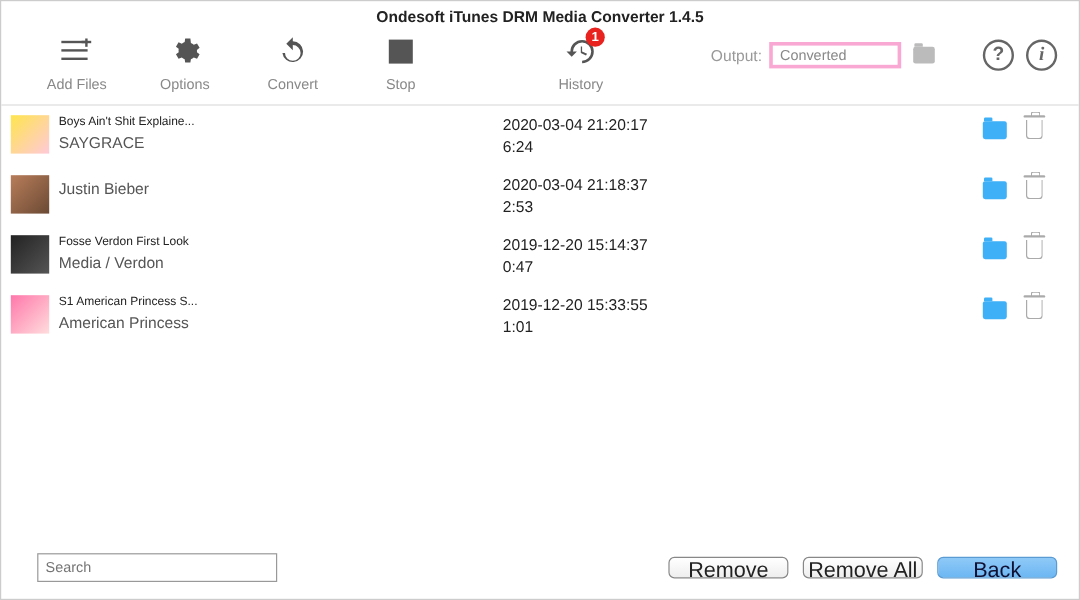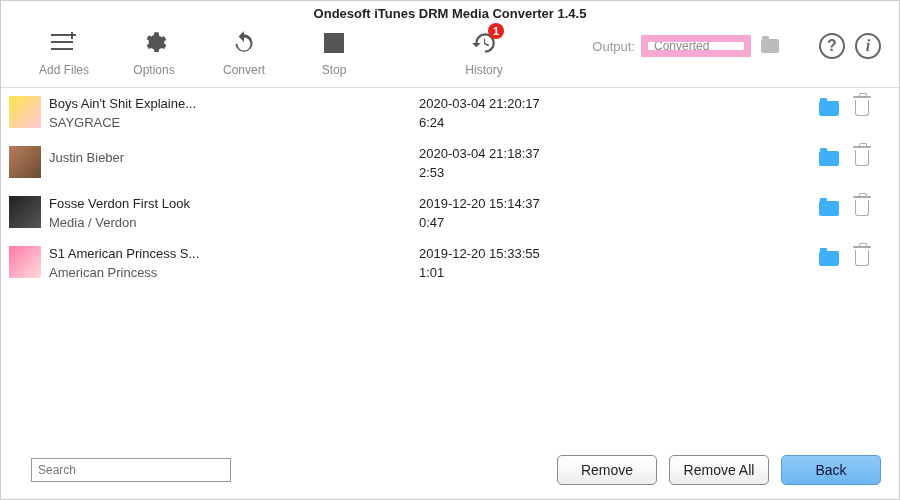--- a/index.html
+++ b/index.html
@@ -50,21 +50,21 @@
 .toolbar-spacer { flex: 1; }
 .output-group {
   display: flex;
   align-items: center;
   gap: 6px;
   margin-top: 8px;
   color: #999;
   justify-content: space-between;
 }
 .output-group input {
-  border: 7px solid #f9a8d4;
+  border: 3px solid #f9a8d4;
   height: 22px;
   width: 110px;
   padding: 0 6px;
   font-size: 12px;
   color: #888;
   background: #fff;
 }
 .folder-icon-sm {
   width: 18px; height: 14px;
   background: #bbb;
@@ -128,21 +128,21 @@
   background: linear-gradient(135deg,#7a6,#bcd);
   margin-right: 8px;
   flex-shrink: 0;
 }
 .thumb.t1 { background: linear-gradient(135deg,#ffe54d,#ffc9d8); }
 .thumb.t2 { background: linear-gradient(135deg,#b87d5a,#6b4a34); }
 .thumb.t3 { background: linear-gradient(135deg,#222,#555); }
 .thumb.t4 { background: linear-gradient(135deg,#f7a,#fdd); }
 
 .title-col { flex: 0 0 370px; }
-.title-col .t { color: #222; font-size: 13px; }
+.title-col .t { color: #222; font-size: 10px; }
 .title-col .s { color: #555; margin-top: 4px; font-size: 13px; }
 .time-col { flex: 1; }
 .time-col .t { color: #222; font-size: 13px; }
 .time-col .s { color: #222; margin-top: 4px; font-size: 13px; }
 .actions { display: flex; gap: 16px; align-items: center; margin-top: 4px; }
 
 .folder-blue {
   width: 20px; height: 15px;
   background: #3db0f7;
   border-radius: 2px;
@@ -192,25 +192,25 @@
 .search {
   border: 1px solid #999;
   height: 24px;
   width: 200px;
   padding: 0 6px;
   font-size: 12px;
   margin-left: 12px;
 }
 .btn {
   min-width: 100px;
-  height: 30px;
+  height: 18px;
   border: 1px solid #888;
   border-radius: 5px;
   background: linear-gradient(#fff,#eee);
-  font-size: 14px;
+  font-size: 18px;
   cursor: pointer;
   color: #222;
 }
 .btn.primary {
   background: linear-gradient(#8fc9f7,#6cb7f3);
   border-color: #5a9bd4;
   color: #113;
 }
 .footer-spacer { flex: 1; }
 

